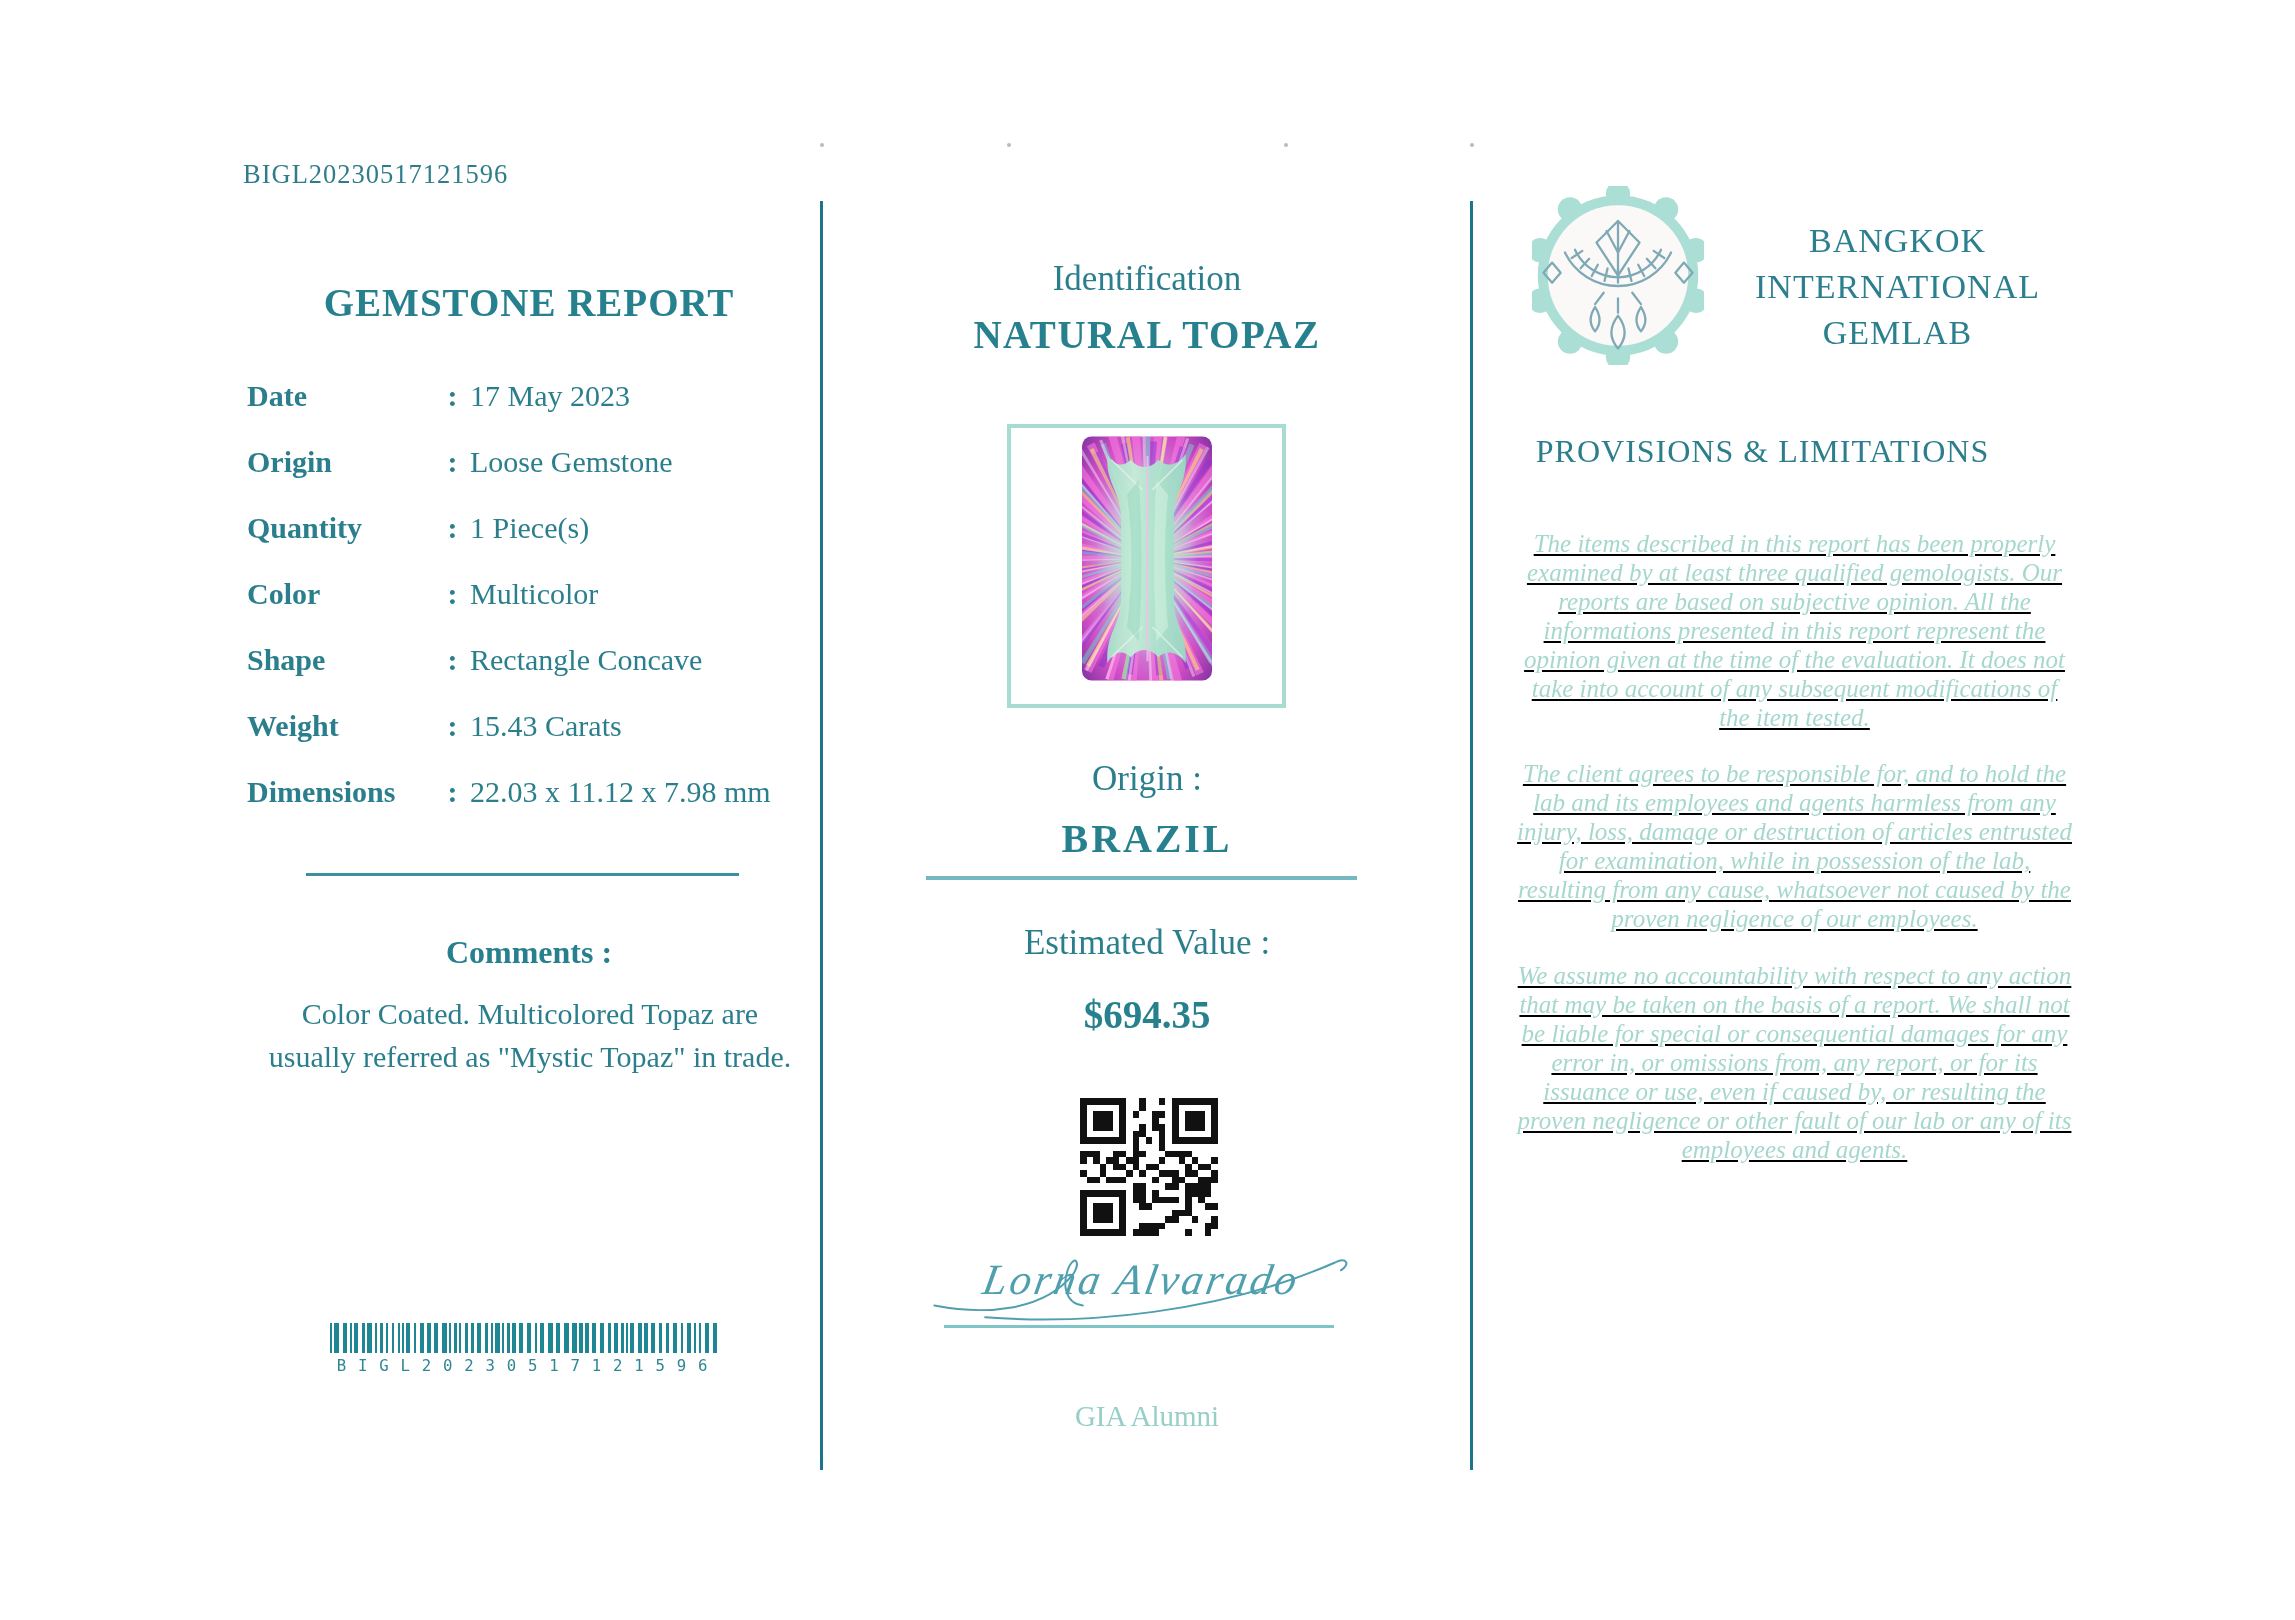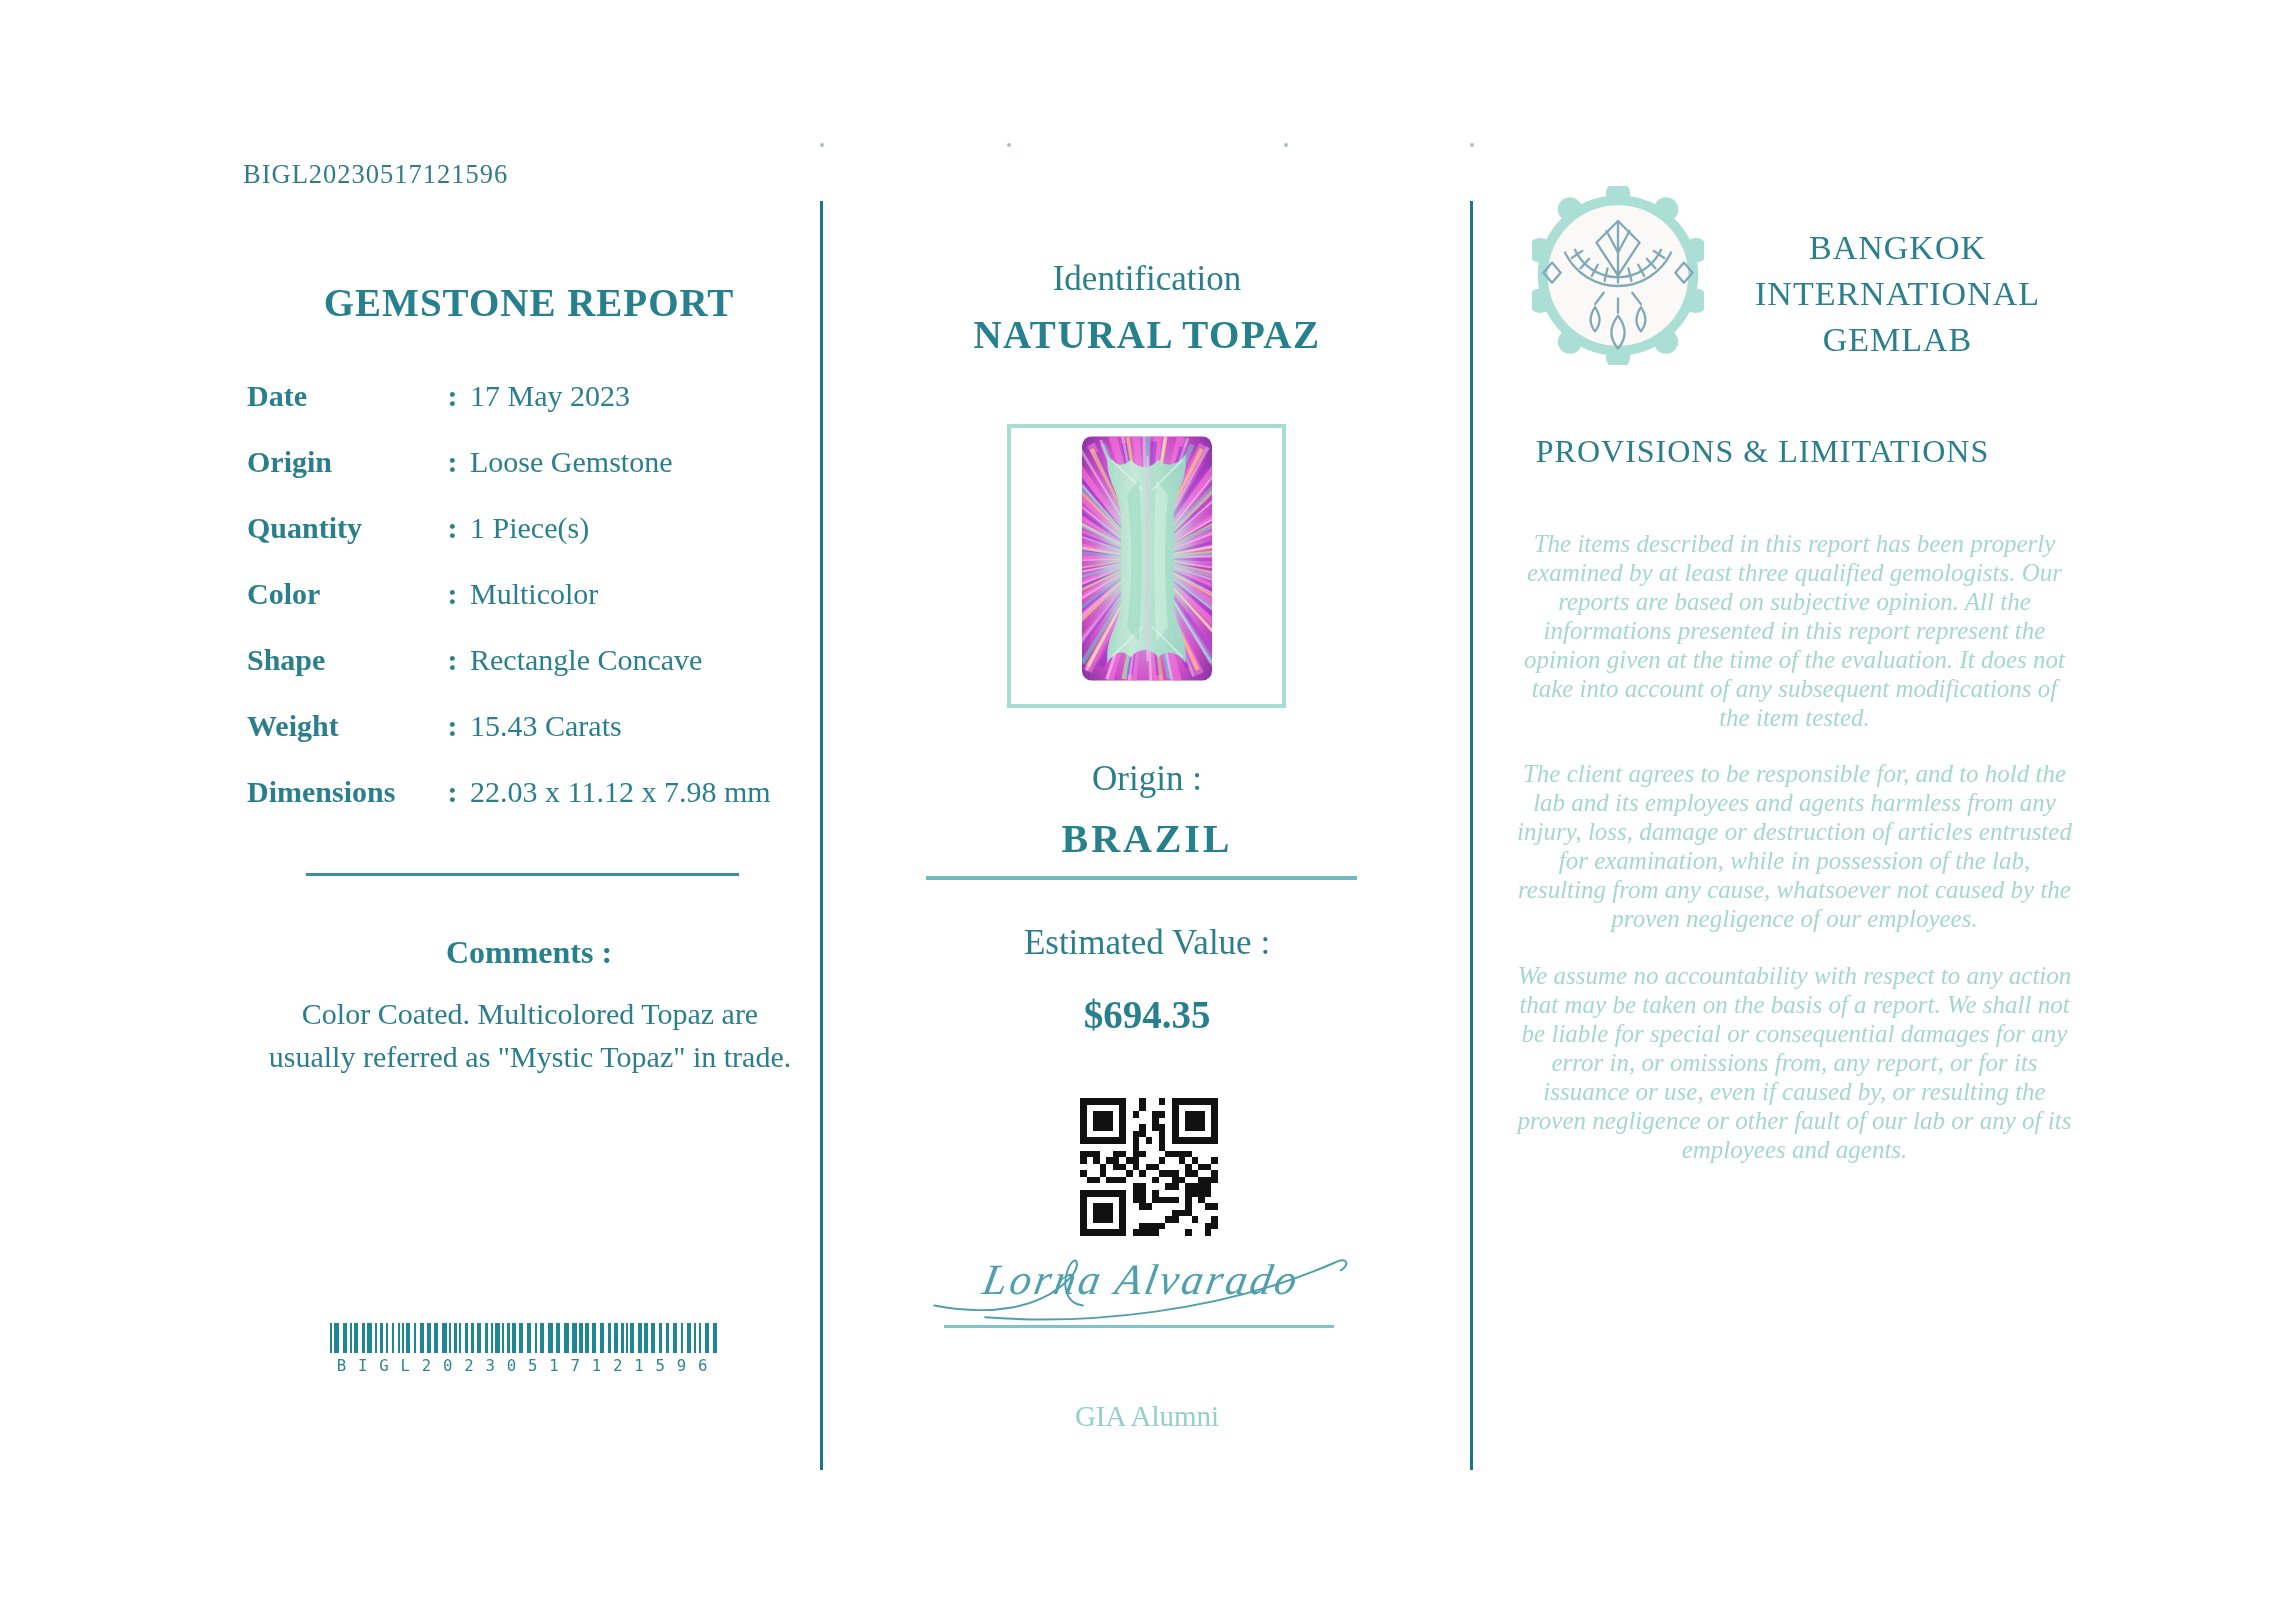--- a/index.html
+++ b/index.html
@@ -48,24 +48,24 @@
   .sig-name{position:absolute;left:0;top:13.7px;width:431px;text-align:center;
             font-size:43px;font-style:italic;color:#4f9fae;letter-spacing:2.9px;
             transform:skewX(-10deg);}
   .sig-line{left:944px;top:1325px;width:390px;height:2.9px;background:#7fc4c6;}
   .signatory-name{left:861px;top:1360px;width:572px;font-size:29px;color:#95cfc8;}
   .signatory-cred{left:861px;top:1400px;width:572px;font-size:29px;color:#95cfc8;}
 
   
   .logo{left:1532px;top:186px;}
   .lab-name{left:1721px;top:218px;width:353px;font-size:34px;line-height:46px;
-            color:#2b7f8e;letter-spacing:1px;text-align:center;margin-top:7px;}
+            color:#2b7f8e;letter-spacing:1px;text-align:center;}
   .prov-heading{left:1485px;top:433px;width:555px;font-size:32px;color:#2d7e8c;
                 letter-spacing:1px;text-align:center;}
-  .provisions{left:1517px;top:529px;width:555px;}
+  .provisions{left:1517px;top:529px;width:555px;text-decoration:underline;}
   .provisions .para{font-size:25px;font-style:italic;line-height:29px;color:#a5d7cd;
                     text-align:center;margin:0 0 27.4px 0;}
 </style>
 </head>
 <body>
 
 <div class="page">
 
   <div class="dot" style="left:820px"></div>
   <div class="dot" style="left:1007px"></div>

